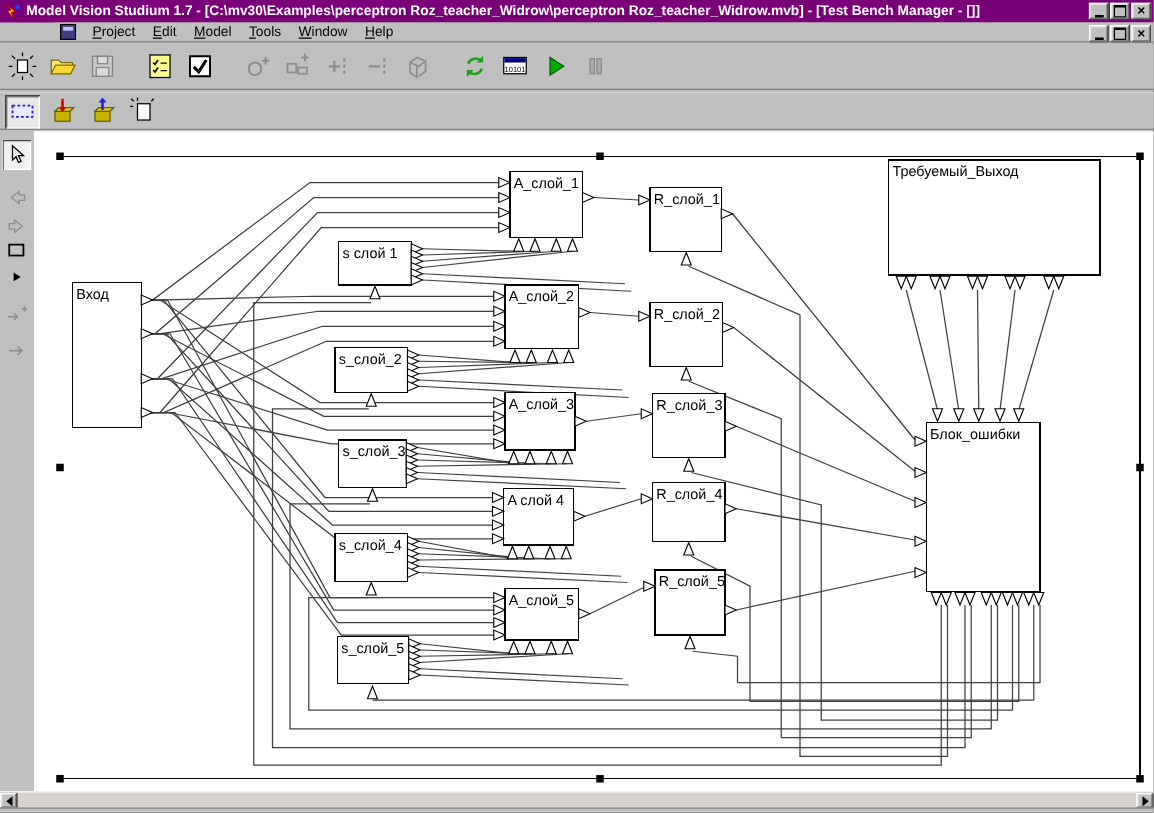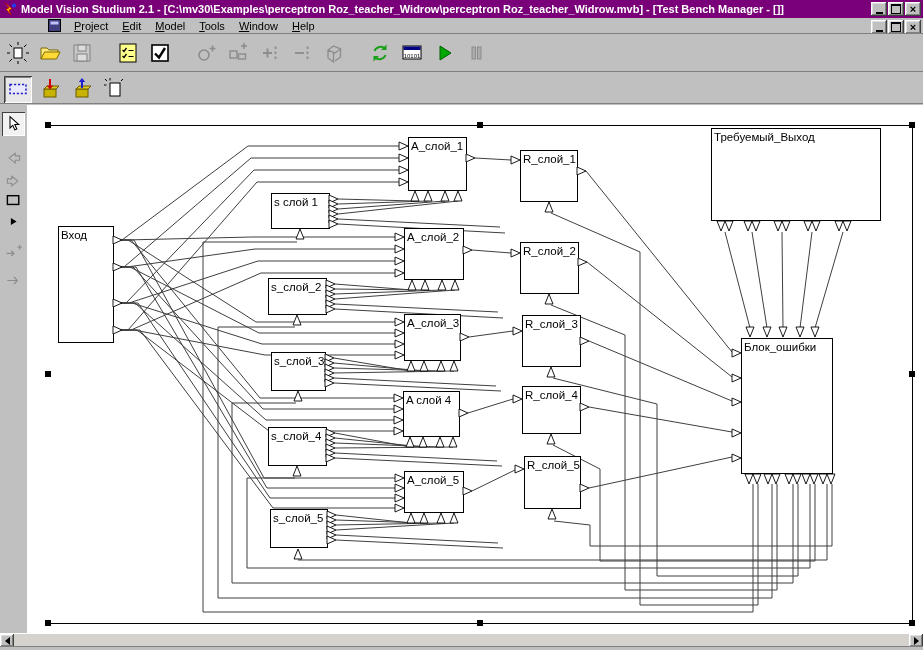--- a/index.html
+++ b/index.html
@@ -55,21 +55,21 @@
 </head>
 <body>
 
 <div id="window">
 
   <div id="titlebar">
     <svg class="app-ico" viewBox="0 0 14 14">
       <path d="M2 1l4 5-3 1 5 6-2-5 3-1z" fill="#ffd400" stroke="#c00000" stroke-width="0.8"></path>
       <circle cx="11" cy="3.5" r="2" fill="#2040ff"></circle>
     </svg>
-    <span id="title-text">Model Vision Studium 2.1 - [C:\mv30\Examples\perceptron Roz_teacher_Widrow\perceptron Roz_teacher_Widrow.mvb] - [Test Bench Manager - []]</span>
+    <span id="title-text">Model Vision Studium 1.7 - [C:\mv30\Examples\perceptron Roz_teacher_Widrow\perceptron Roz_teacher_Widrow.mvb] - [Test Bench Manager - []]</span>
   </div>
   <div class="winctl" id="ctl-top">
     <div class="win-btn">
         <div class="g-min"></div>
       </div>
     <div class="win-btn">
         <div class="g-rest"></div>
       </div>
     <div class="win-btn">
         <span class="g-close">×</span>

